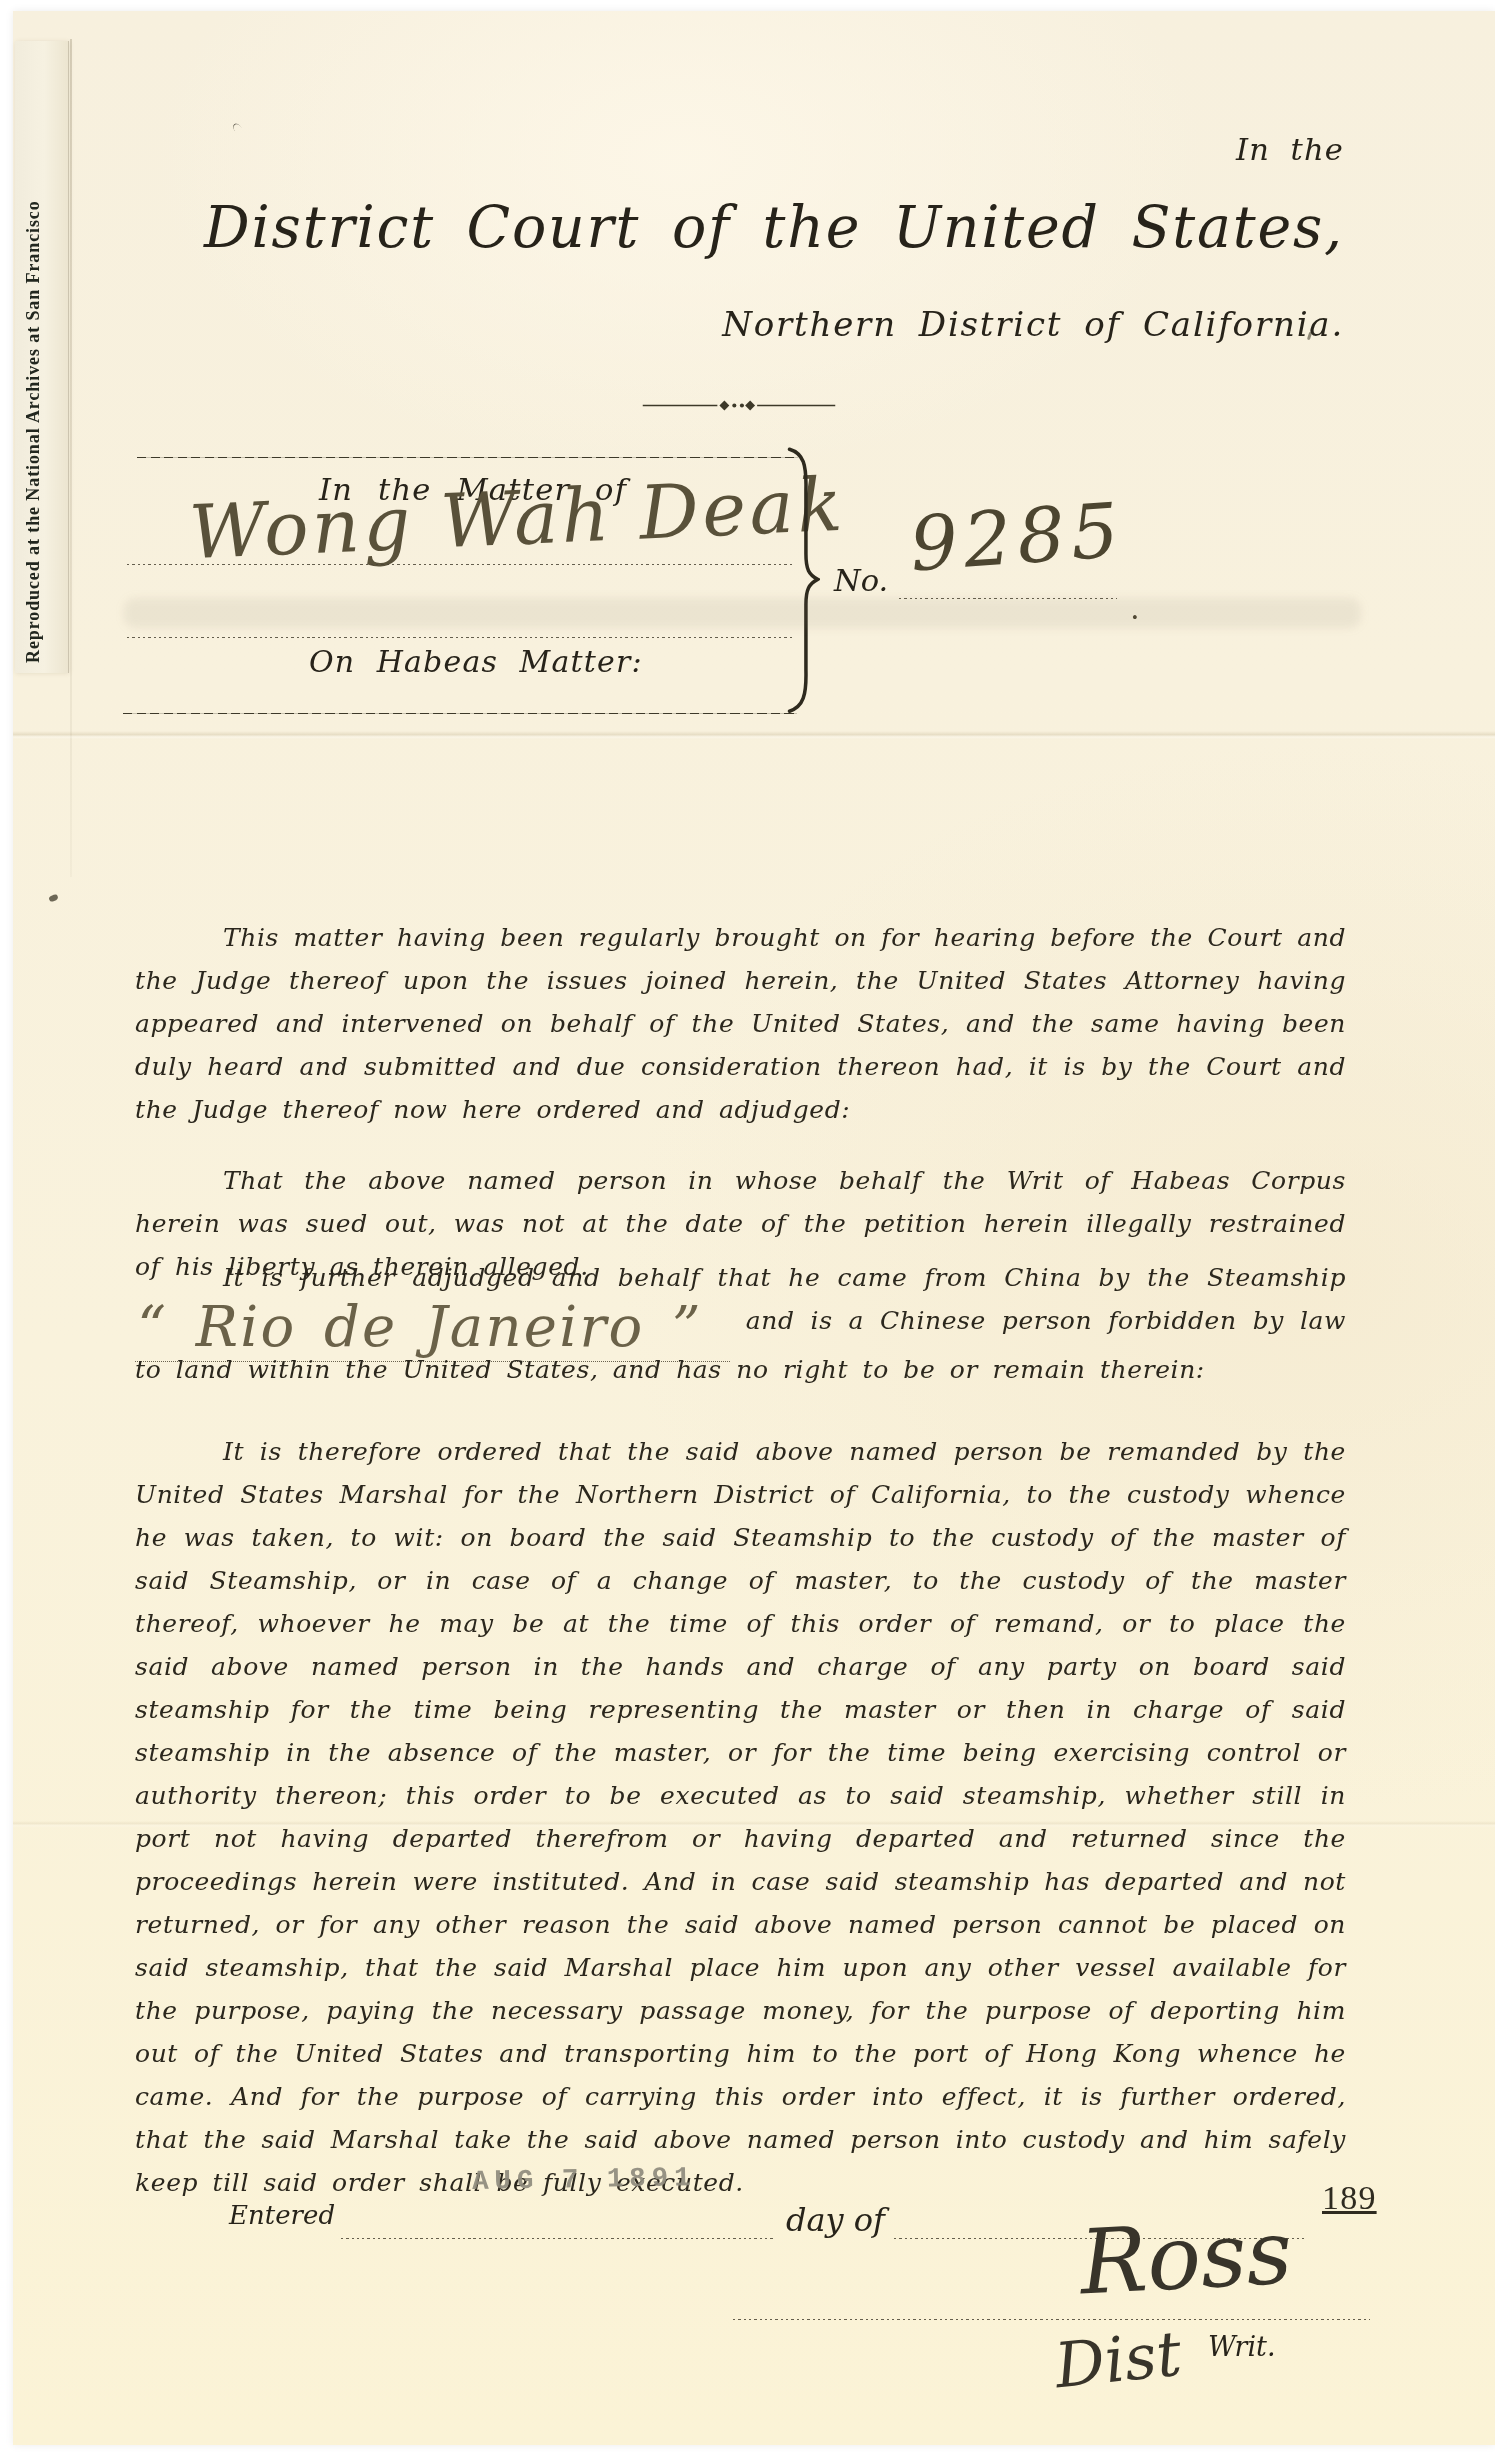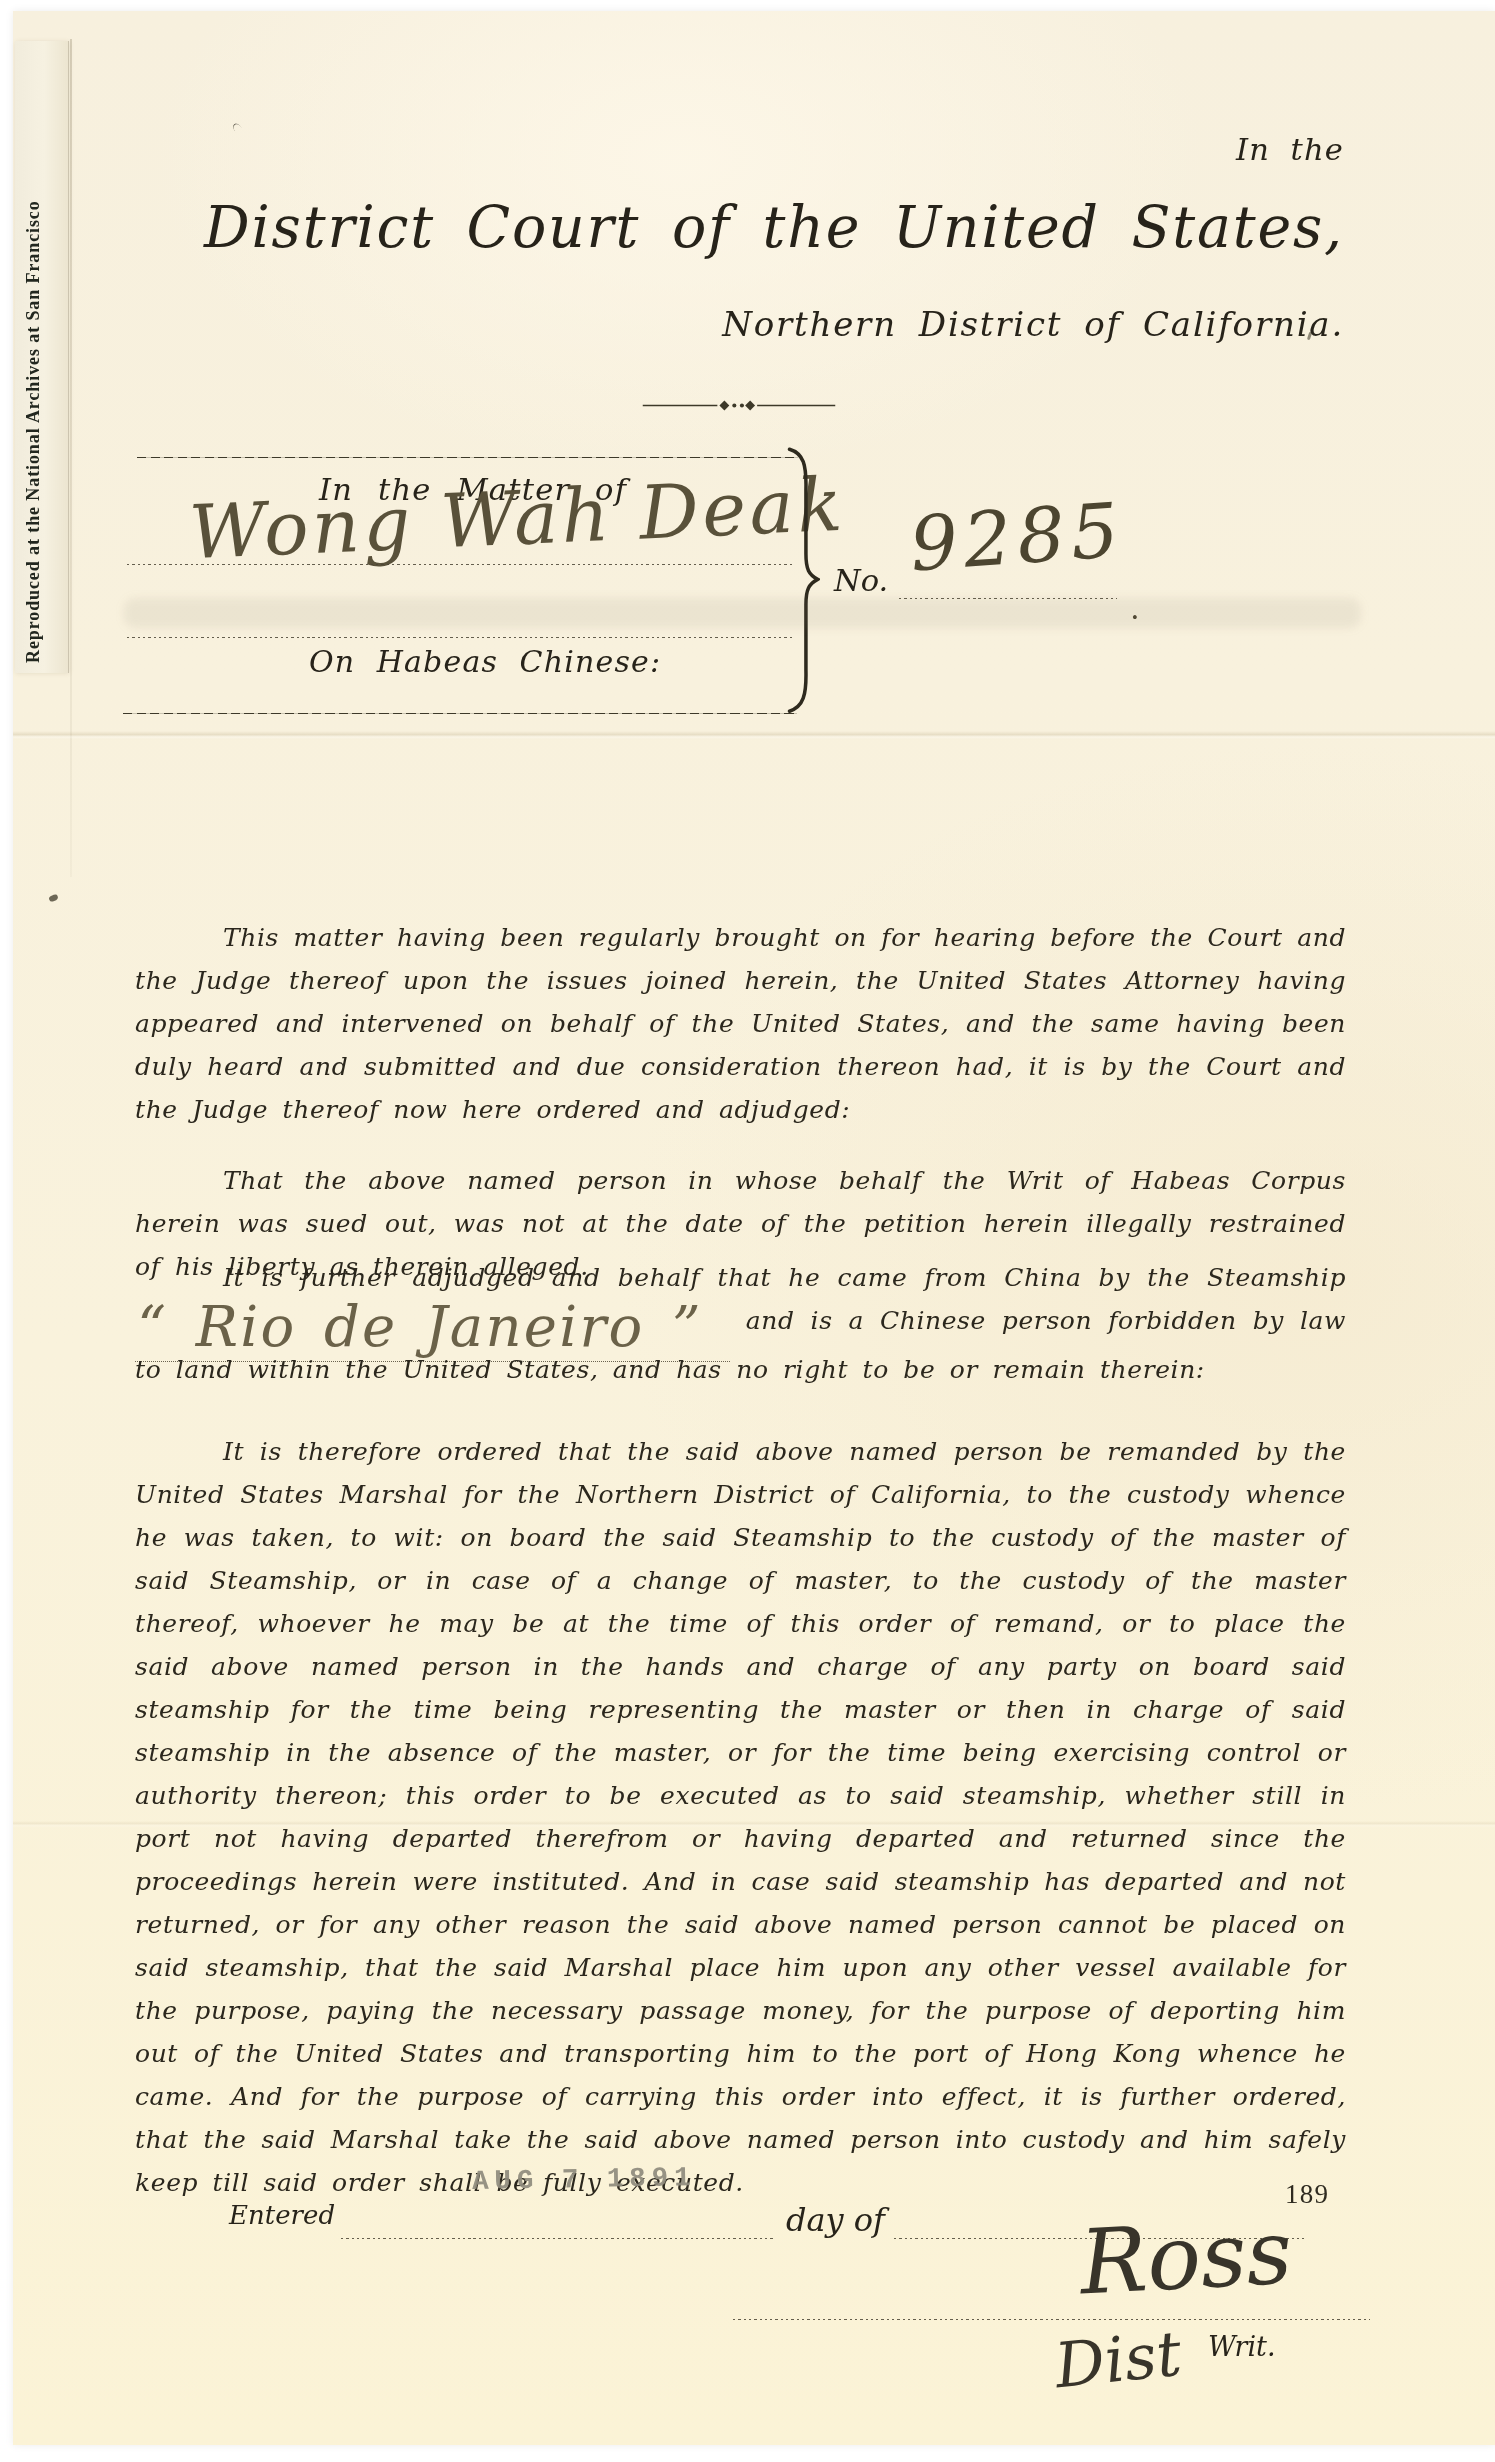--- a/index.html
+++ b/index.html
@@ -59,22 +59,22 @@
   .ship { font-size:56px; line-height:43px; vertical-align:-17.6px; color:#6b6249;
           letter-spacing:2.3px; padding:0 27px 2.3px 2.3px; white-space:nowrap;
           border-bottom:1.8px dotted rgba(70,63,45,.8);margin-top:12px; }
 
   
   .entered-label { position:absolute; left:216px; top:2189px; font-size:26px; }
   .stamp { position:absolute; left:459px; top:2153px; font-family:"Liberation Mono", monospace;
            font-weight:bold; font-size:27.6px; letter-spacing:5.9px; color:#8f8b7d;
            transform:rotate(-1deg); opacity:.92; white-space:nowrap; }
   .dayof-label { position:absolute; left:773px; top:2190px; font-size:32px; }
-  .year-prefix { position:absolute; left:1272px; top:2168px; font-family:"Liberation Serif", serif;
-                 font-style:normal; font-size:27px; color:#2f2b20; letter-spacing:1.2px; }
+  .year-prefix { position:absolute; left:1309px; top:2168px; font-family:"Liberation Serif", serif;
+                 font-style:normal; font-size:34px; color:#2f2b20; letter-spacing:1.2px;text-decoration:underline; }
 
   
   .sig-name { position:absolute; left:1067px; top:2194px; font-size:89px; font-style:italic;
               color:#38342a; transform:rotate(-3deg); white-space:nowrap; }
   .sig-dist { position:absolute; left:1042px; top:2312px; font-size:62px; font-style:italic;
               color:#38342a; transform:rotate(-6deg); white-space:nowrap; }
   .judge-label { position:absolute; left:1195px; top:2320px; font-size:27px; }
 
   
   .smudge { position:absolute; left:111px; top:587px; width:1237px; height:30.5px;
@@ -112,21 +112,21 @@
       <rect x="178" y="5" width="12" height="12" fill="#3d3929" transform="rotate(45 184 11)"></rect>
       <line x1="196" y1="11" x2="330" y2="11" stroke="#3d3929" stroke-width="2.5"></line>
     </svg>
   </div>
 
   <div class="dashline" style="left:124px; top:446px; width:661px;"></div>
   <div class="cap-matter script">In the Matter of</div>
   <div class="party-name">Wong Wah Deak</div>
   <div class="dotline" style="left:114px; top:553px; width:668px;"></div>
   <div class="dotline" style="left:114px; top:626px; width:668px;"></div>
-  <div class="cap-habeas script">On Habeas Chinese:</div>
+  <div class="cap-habeas script">On Habeas Matter:</div>
   <div class="dashline" style="left:110px; top:702px; width:674px;"></div>
 
   <svg class="brace" width="34" height="269" viewBox="0 0 58 458">
     <path d="M6 5 C 30 12, 35 32, 34 74 L 34 184 C 34 210, 39 219, 54 227 C 39 235, 34 244, 34 270 L 34 382 C 35 424, 30 444, 6 452" fill="none" stroke="#2e2a1e" stroke-width="6" stroke-linecap="round"></path>
   </svg>
 
   <div class="no-label script">No.</div>
   <div class="dotline" style="left:886px; top:587px; width:218px;"></div>
   <div class="case-no">9285</div>
   <div class="case-dot">.</div>

